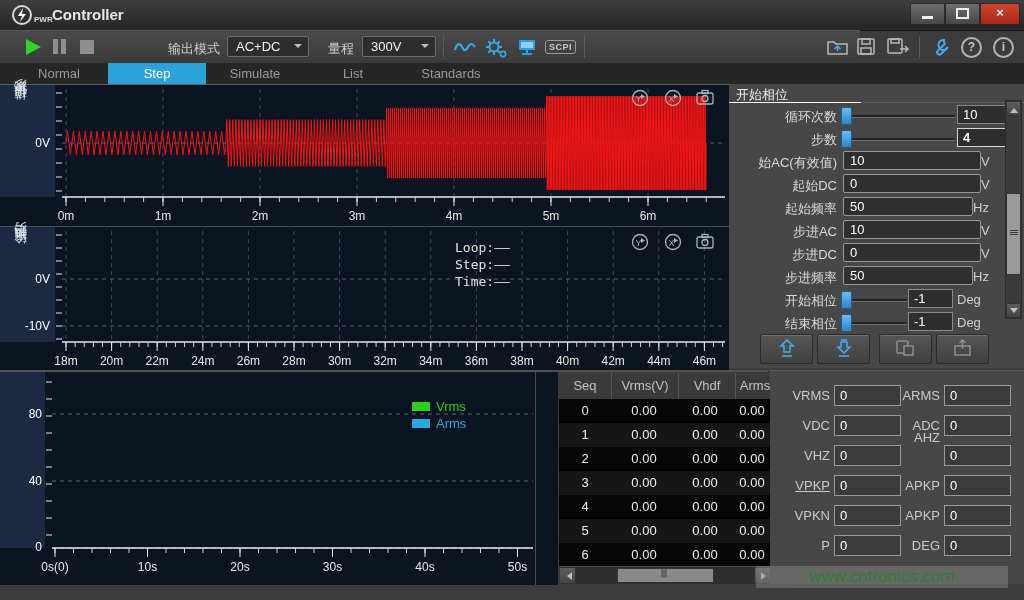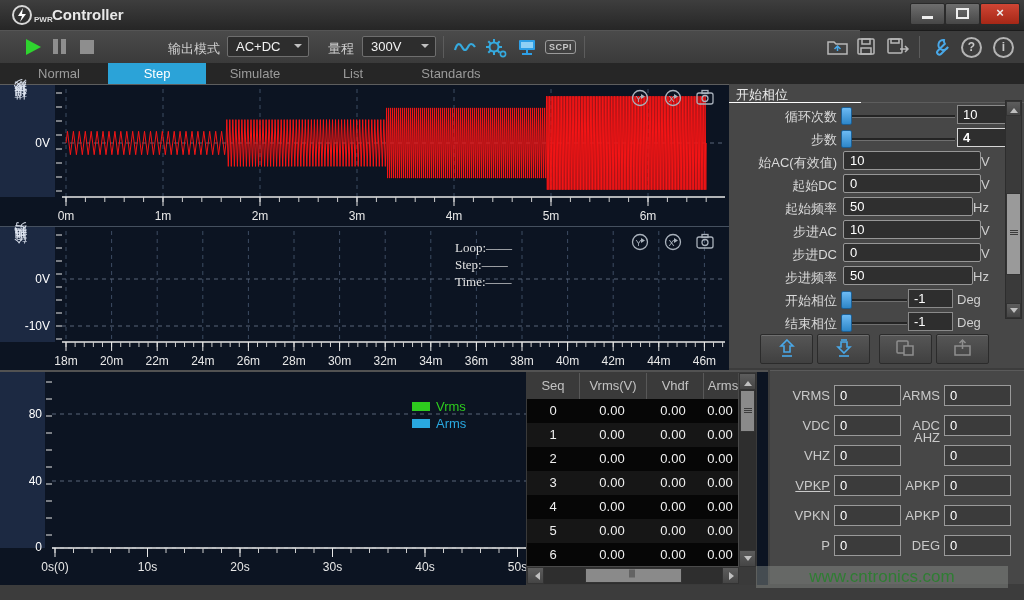--- a/index.html
+++ b/index.html
@@ -49,26 +49,26 @@
   #chart3{position:absolute;left:0;top:0;width:535px;height:213px;border-right:1px solid #4a4a4a;}
   .strip{position:absolute;left:0;top:0;background:#1c2942;}
   .vlabel{position:absolute;left:12px;writing-mode:vertical-rl;transform:rotate(180deg);
           color:#dfe6f2;font-size:13px;letter-spacing:3px;}
   .ylab{position:absolute;text-align:right;color:#fff;font-size:12px;}
   .plot{position:absolute;left:0;top:0;}
   .cicons{position:absolute;top:4px;}
   .cicon{display:inline-block;margin-left:10px;vertical-align:top;}
   #annots{position:absolute;left:455px;top:12px;font-family:"DejaVu Sans Mono",monospace;
           font-size:13px;line-height:17px;color:#e2e2e2;}
-  #annots span{display:block;font-family:Liberation Serif, serif;}
+  #annots span{display:block;}
   #legend{position:absolute;left:412px;top:26px;font-size:13px;line-height:17px;}
   .lgrow{display:flex;align-items:center;}
   .swatch{width:18px;height:9px;margin-right:6px;}
   
-  #tbl{position:absolute;left:526px;top:0;width:229px;height:211px;background:#a16207;border:1px solid #3a3a3a;}
+  #tbl{position:absolute;left:558px;top:0;width:229px;height:211px;background:#a16207;border:1px solid #3a3a3a;}
   .thead{display:flex;height:26px;background:#3a3a3a;color:#c2c2c2;font-size:13px;line-height:26px;}
   .thead span{text-align:center;border-right:1px solid #585858;overflow:hidden;white-space:nowrap;}
   .trow{display:flex;height:24px;color:#f0f0f0;font-size:13px;line-height:24px;}
   .trow span{text-align:center;overflow:hidden;white-space:nowrap;}
   .vscroll{position:absolute;right:0;top:0;bottom:17px;width:17px;background:#2e2e2e;border-left:1px solid #4a4a4a;}
   .hscroll{position:absolute;left:0;right:17px;bottom:0;height:17px;background:#2e2e2e;border-top:1px solid #4a4a4a;}
   .sbox{position:absolute;background:linear-gradient(#5d5d5d,#454545);border:1px solid #333;}
   .corner{position:absolute;right:0;bottom:0;width:17px;height:17px;background:#3a3a3a;}
   .arrow-up{width:0;height:0;border:4px solid transparent;border-bottom:5px solid #c0c0c0;margin:3px auto 0;}
   .arrow-dn{width:0;height:0;border:4px solid transparent;border-top:5px solid #c0c0c0;margin:5px auto 0;}

